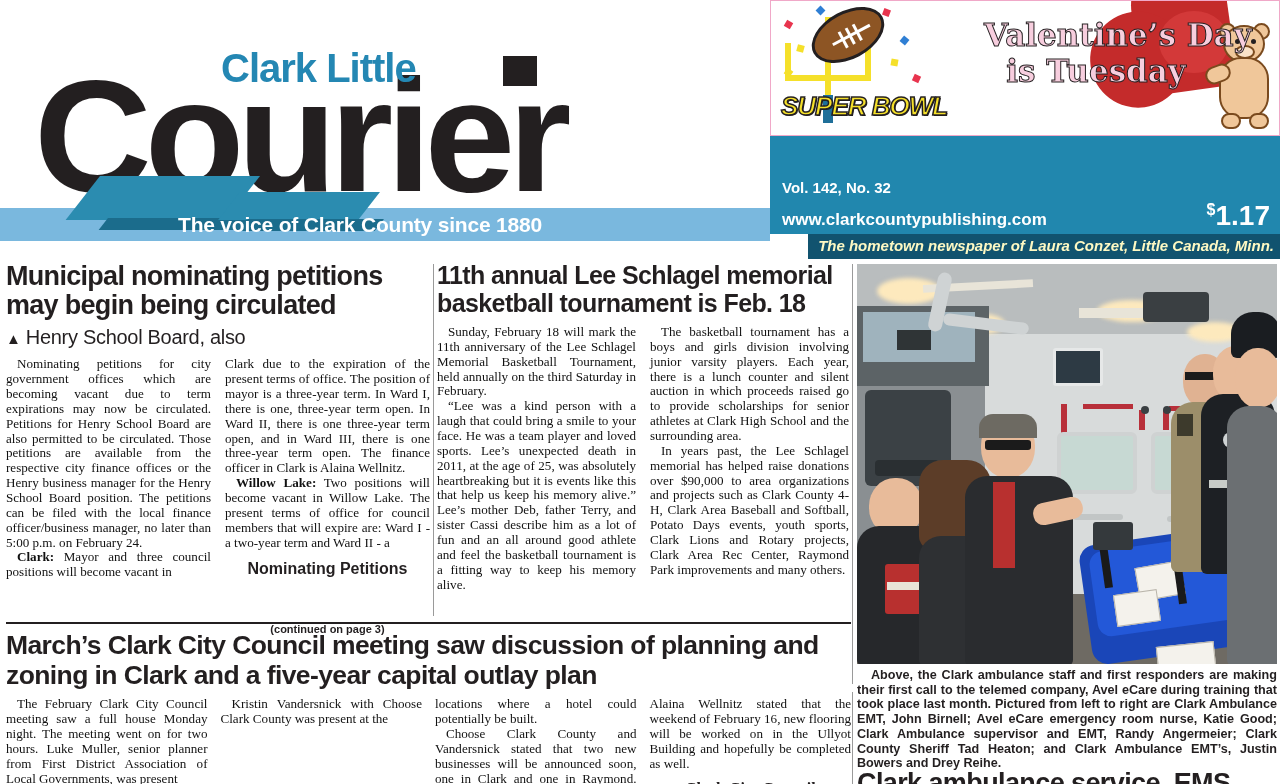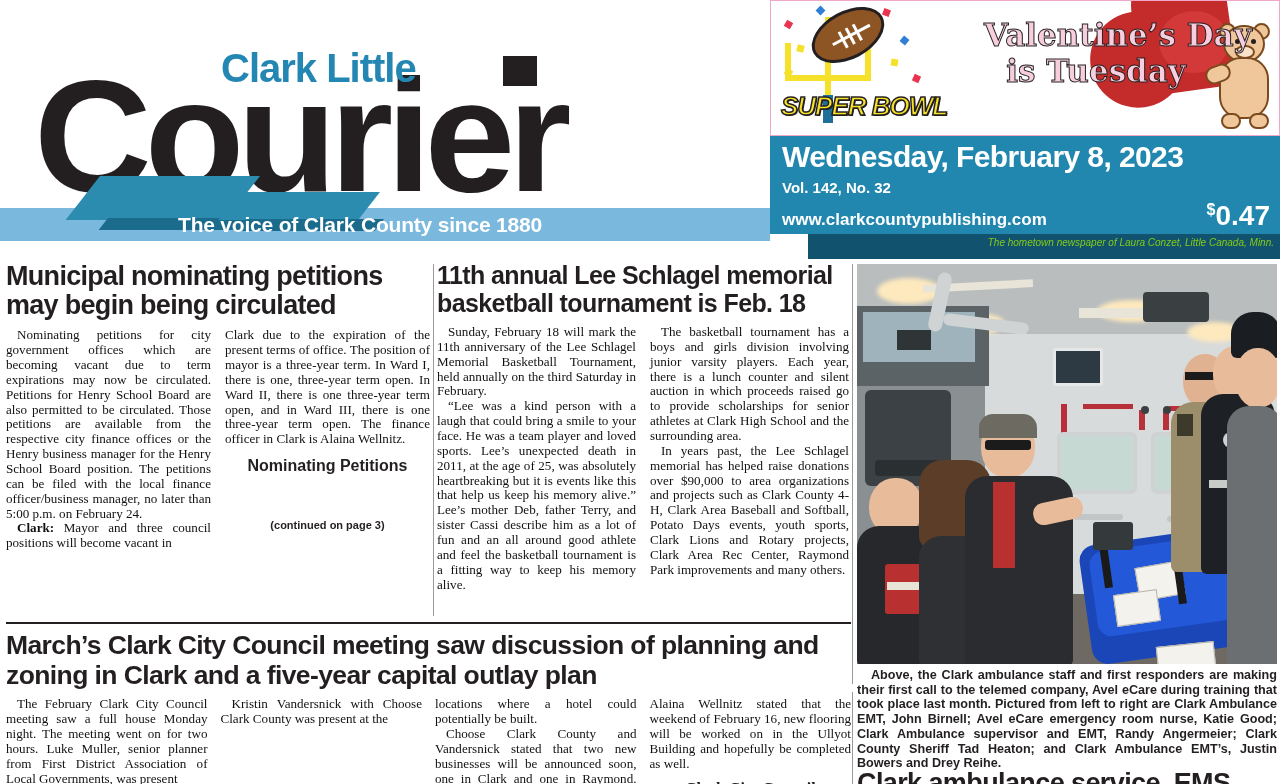--- a/index.html
+++ b/index.html
@@ -229,21 +229,21 @@
   }
   .price sup { font-size: 16px; vertical-align: super; }
 
   .hometown-bar {
     position: absolute; left: 808px; top: 234px;
     width: 472px; height: 25px;
     background: #11536f;
   }
   .hometown-text {
     position: absolute; right: 6px; top: 3px;
-    font-size: 10px; font-weight: normal; font-style: italic; color: #84cc16;
+    font-size: 15px; font-weight: bold; font-style: italic; color: #fef9c3;
     white-space: nowrap;
   }
 
   
   .content { position: absolute; left: 0; top: 260px; width: 1132px; height: 524px; }
 
   .hrule { height: 2px; background: #231f20; }
 
   
   .story-a {
@@ -398,46 +398,50 @@
         <div class="bear-leg" style="left:12px; top:88px;"></div>
         <div class="bear-leg" style="left:40px; top:88px;"></div>
       </div>
 
       <div class="val-line val-l2">is Tuesday</div>
       <div class="val-line val-l1">Valentine’s Day</div>
     </div>
   </div>
 
   <div class="date-panel">
-    <div class="date-line">Wednesday, February 8, 2023</div>
     <div class="vol-line">Vol. 142, No. 32</div>
     <div class="url-line">www.clarkcountypublishing.com</div>
-    <div class="price"><sup>$</sup><span>0.47</span></div>
+    <div class="price"><sup>$</sup><span>1.17</span></div>
   </div>
 
   <div class="hometown-bar">
     <div class="hometown-text">The hometown newspaper of Laura Conzet, Little Canada, Minn.</div>
   </div>
 </div>
 
 <div class="content">
 
   <div class="vrule" style="left:433px; top:4px; height:352px;"></div>
   <div class="vrule" style="left:852px; top:4px; height:420px;"></div>
   <div class="vrule" style="left:852px; top:432px; height:92px;"></div>
 
   <div class="story-a">
     <div class="headline">Municipal nominating petitions may begin being circulated</div>
+    <div class="subhead">
+      <span class="tri">▲</span>
+      <span>Henry School Board, also</span>
+    </div>
     <div class="cols2">
       <div class="col">
         <p>Nominating petitions for city government offices which are becoming vacant due to term expirations may now be circulated. Petitions for Henry School Board are also permitted to be circulated. Those petitions are available from the respective city finance offices or the Henry business manager for the Henry School Board position. The petitions can be filed with the local finance officer/business manager, no later than 5:00 p.m. on February 24.</p>
         <p><b>Clark:</b><span> Mayor and three council positions will become vacant in</span></p>
       </div>
       <div class="col">
         <p class="noind">Clark due to the expiration of the present terms of office. The position of mayor is a three-year term. In Ward I, there is  one, three-year term open. In Ward II, there is one three-year term open, and in Ward III, there is one three-year term open. The finance officer in Clark is Alaina Wellnitz.</p>
+        <p><b>Willow Lake:</b><span> Two positions will become vacant in Willow Lake. The present terms of office for council members that will expire are: Ward I - a two-year term and Ward II - a</span></p>
         <div class="jump">
           <div class="jump-title">Nominating Petitions</div>
           <div class="jump-sub">(continued on page 3)</div>
         </div>
       </div>
     </div>
   </div>
 
   <div class="story-b">
     <div class="headline-b">11th annual Lee Schlagel memorial basketball tournament is Feb. 18</div>

